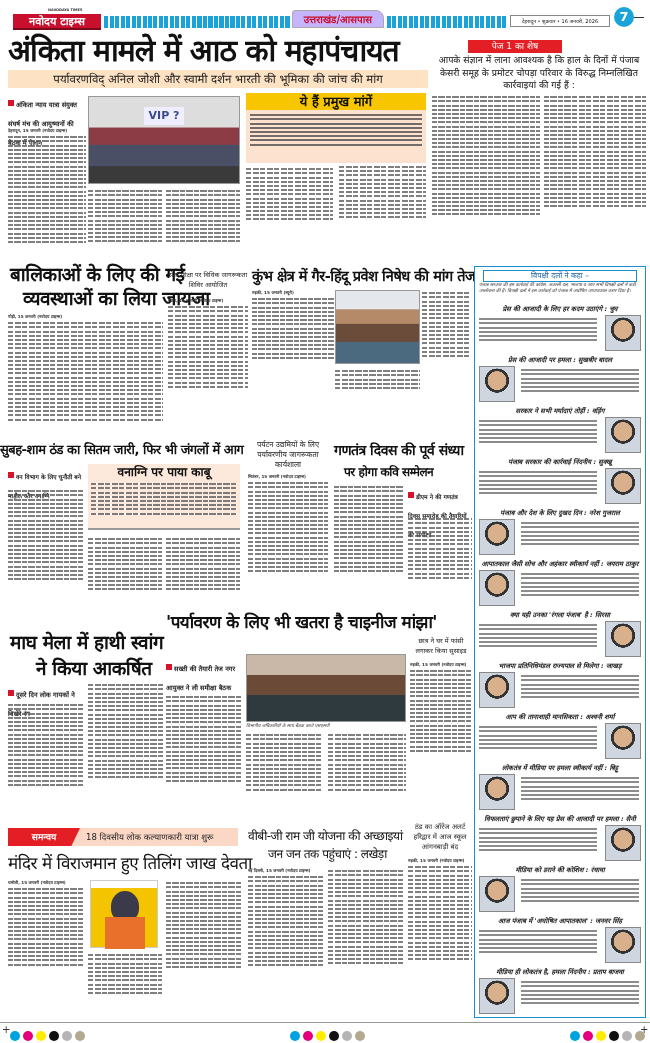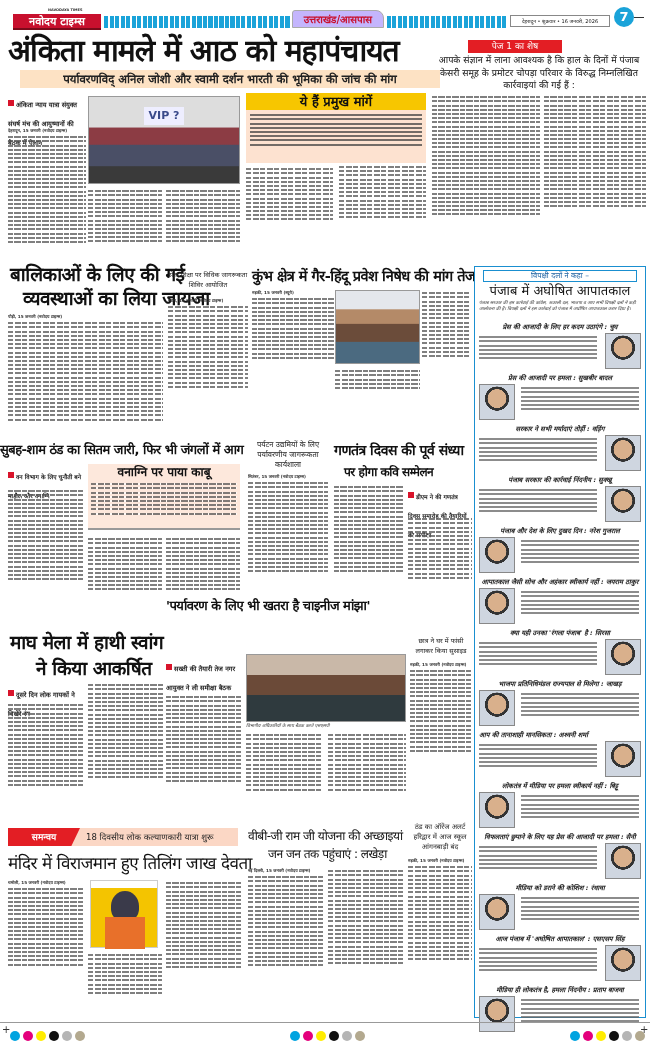--- a/index.html
+++ b/index.html
@@ -23,21 +23,21 @@
   <div class="abs" style="left:13px;top:14px;width:88px;height:16px;background:#c8102e;color:#fff;font-weight:bold;font-size:11px;line-height:16px;text-align:center;border-bottom:2px solid #7a0a1a">नवोदय टाइम्स</div>
   <div class="abs" style="left:104px;top:16px;width:186px;height:12px;background:repeating-linear-gradient(90deg,#1aa3d9 0 4px,#fff 4px 5.5px)"></div>
   <div class="abs" style="left:292px;top:10px;width:92px;height:18px;border:1px solid #aaa;border-radius:3px 8px 0 0;font-size:10px;font-weight:bold;color:#c8102e;line-height:18px;text-align:center;background:#c4b5fd">उत्तराखंड/आसपास</div>
   <div class="abs" style="left:387px;top:16px;width:120px;height:12px;background:repeating-linear-gradient(90deg,#1aa3d9 0 4px,#fff 4px 5.5px)"></div>
   <div class="abs" style="left:510px;top:15px;width:100px;height:12px;border:1px solid #888;font-size:5px;line-height:11px;text-align:center;background:#fff">देहरादून • शुक्रवार • 16 जनवरी, 2026</div>
   <div class="abs" style="left:614px;top:7px;width:20px;height:20px;border-radius:50%;background:#1aa3d9;color:#fff;font-weight:bold;font-size:13px;line-height:20px;text-align:center">7</div>
   <div class="abs" style="left:634px;top:17px;width:10px;height:1px;background:#333"></div>
 </div>
 
 <div class="abs head" style="left:8px;top:32px;font-size:30px;line-height:38px;letter-spacing:-1px">अंकिता मामले में आठ को महापंचायत</div>
-<div class="abs" style="left:20px;top:70px;width:420px;height:18px;background:#fde2c4;font-size:11.5px;font-weight:bold;line-height:18px;text-align:center;color:#222;white-space:nowrap;overflow:hidden">पर्यावरणविद् अनिल जोशी और स्वामी दर्शन भारती की भूमिका की जांच की मांग</div>
+<div class="abs" style="left:8px;top:70px;width:420px;height:18px;background:#fde2c4;font-size:11.5px;font-weight:normal;line-height:18px;text-align:center;color:#222;white-space:nowrap;overflow:hidden">पर्यावरणविद् अनिल जोशी और स्वामी दर्शन भारती की भूमिका की जांच की मांग</div>
 
 <div class="abs" style="left:8px;top:92px;width:78px">
   <span class="redsq"></span><span class="sub" style="font-style:normal;font-size:6.5px">अंकिता न्याय यात्रा संयुक्त संघर्ष मंच की आयुष्मानों की बैठक में ऐलान</span>
 </div>
 <div class="abs" style="left:8px;top:128px;width:78px;height:120px">
   <div class="txt" style="font-weight:bold">देहरादून, 15 जनवरी (नवोदय टाइम्स)</div>
   <i class="txtline"></i>
     <i class="txtline"></i>
     <i class="txtline"></i>
     <i class="txtline"></i>
@@ -489,21 +489,21 @@
     <i class="txtline"></i>
     <i class="txtline"></i>
     <i class="txtline"></i>
     <i class="txtline"></i>
     <i class="txtline"></i>
     <i class="txtline"></i>
     <i class="txtline"></i>
     <i class="txtline"></i>
   </div>
 
-<div class="abs head" style="left:166px;top:596px;font-size:13px;line-height:20px">'पर्यावरण के लिए भी खतरा है चाइनीज मांझा'</div>
+<div class="abs head" style="left:166px;top:612px;font-size:17px;line-height:20px">'पर्यावरण के लिए भी खतरा है चाइनीज मांझा'</div>
 <div class="abs" style="left:166px;top:656px;width:78px"><span class="redsq"></span><span class="sub" style="font-style:normal;font-size:6.5px">सख्ती की तैयारी तेज नगर आयुक्त ने ली समीक्षा बैठक</span></div>
 <div class="abs" style="left:166px;top:694px;width:76px;height:130px">
     <i class="txtline"></i>
     <i class="txtline"></i>
     <i class="txtline"></i>
     <i class="txtline"></i>
     <i class="txtline"></i>
     <i class="txtline"></i>
     <i class="txtline"></i>
     <i class="txtline"></i>
@@ -724,21 +724,20 @@
     <i class="txtline"></i>
     <i class="txtline"></i>
     <i class="txtline"></i>
     <i class="txtline"></i>
     <i class="txtline"></i>
     <i class="txtline"></i>
 </div>
 
 <div class="abs" style="left:474px;top:266px;width:172px;height:752px;border:1.5px solid #1a8fd0;background:#fff">
   <div style="margin:3px 8px 0;height:12px;border:1px solid #1a8fd0;color:#1a5fa0;font-size:7.5px;line-height:10px;text-align:center">विपक्षी दलों ने कहा –</div>
-  <div style="font-size:13px;font-weight:normal;line-height:18px;text-align:center;color:#111">पंजाब में अघोषित आपातकाल</div>
   <div class="qtxt" style="padding:0 4px;height:22px;overflow:hidden">पंजाब सरकार की इस कार्रवाई की कांग्रेस, अकाली दल, भाजपा व आप सभी विपक्षी दलों ने कड़ी आलोचना की है। विपक्षी दलों ने इस कार्रवाई को पंजाब में अघोषित आपातकाल करार दिया है।</div>
   <div id="quotes">
       <div style="padding: 0px 4px; height: 51px; overflow: hidden; position: relative;">
         <div style="font-size: 6.6px; font-style: italic; font-weight: bold; line-height: 10px; white-space: nowrap; color: rgb(34, 34, 34); text-align: center;">प्रेस की आजादी के लिए हर कदम उठाएंगे : चुघ</div>
         <div class="face" style="position: absolute; top: 11px; right: 4px;"></div>
         <div style="position: absolute; top: 12px; width: 118px; left: 4px;">
           <i class="txtline" style="background: rgb(102, 102, 102);"></i>
           <i class="txtline" style="background: rgb(102, 102, 102);"></i>
           <i class="txtline" style="background: rgb(102, 102, 102);"></i>
           <i class="txtline" style="background: rgb(102, 102, 102);"></i>
@@ -824,21 +823,21 @@
         <div style="position: absolute; top: 12px; width: 118px; left: 46px;">
           <i class="txtline" style="background: rgb(102, 102, 102);"></i>
           <i class="txtline" style="background: rgb(102, 102, 102);"></i>
           <i class="txtline" style="background: rgb(102, 102, 102);"></i>
           <i class="txtline" style="background: rgb(102, 102, 102);"></i>
           <i class="txtline" style="background: rgb(102, 102, 102);"></i>
           <i class="txtline" style="background: rgb(102, 102, 102);"></i>
         </div>
       </div>
       <div style="padding: 0px 4px; height: 51px; overflow: hidden; position: relative;">
-        <div style="font-size: 6.6px; font-style: italic; font-weight: bold; line-height: 10px; white-space: nowrap; color: rgb(34, 34, 34); ">आप की तानाशाही मानसिकता : अश्वनी शर्मा</div>
+        <div style="font-size: 6.6px; font-style: italic; font-weight: bold; line-height: 10px; white-space: nowrap; color: rgb(34, 34, 34); text-align: center;">आप की तानाशाही मानसिकता : अश्वनी शर्मा</div>
         <div class="face" style="position: absolute; top: 11px; right: 4px;"></div>
         <div style="position: absolute; top: 12px; width: 118px; left: 4px;">
           <i class="txtline" style="background: rgb(102, 102, 102);"></i>
           <i class="txtline" style="background: rgb(102, 102, 102);"></i>
           <i class="txtline" style="background: rgb(102, 102, 102);"></i>
           <i class="txtline" style="background: rgb(102, 102, 102);"></i>
           <i class="txtline" style="background: rgb(102, 102, 102);"></i>
           <i class="txtline" style="background: rgb(102, 102, 102);"></i>
         </div>
       </div>
@@ -872,21 +871,21 @@
         <div style="position: absolute; top: 12px; width: 118px; left: 46px;">
           <i class="txtline" style="background: rgb(102, 102, 102);"></i>
           <i class="txtline" style="background: rgb(102, 102, 102);"></i>
           <i class="txtline" style="background: rgb(102, 102, 102);"></i>
           <i class="txtline" style="background: rgb(102, 102, 102);"></i>
           <i class="txtline" style="background: rgb(102, 102, 102);"></i>
           <i class="txtline" style="background: rgb(102, 102, 102);"></i>
         </div>
       </div>
       <div style="padding: 0px 4px; height: 51px; overflow: hidden; position: relative;">
-        <div style="font-size: 6.6px; font-style: italic; font-weight: bold; line-height: 10px; white-space: nowrap; color: rgb(34, 34, 34); text-align: center;">आज पंजाब में 'अघोषित आपातकाल' : एसएसप सिंह</div>
+        <div style="font-size: 6.6px; font-style: italic; font-weight: bold; line-height: 10px; white-space: nowrap; color: rgb(34, 34, 34); text-align: center;">आज पंजाब में 'अघोषित आपातकाल' : जनवर सिंह</div>
         <div class="face" style="position: absolute; top: 11px; right: 4px;"></div>
         <div style="position: absolute; top: 12px; width: 118px; left: 4px;">
           <i class="txtline" style="background: rgb(102, 102, 102);"></i>
           <i class="txtline" style="background: rgb(102, 102, 102);"></i>
           <i class="txtline" style="background: rgb(102, 102, 102);"></i>
           <i class="txtline" style="background: rgb(102, 102, 102);"></i>
           <i class="txtline" style="background: rgb(102, 102, 102);"></i>
           <i class="txtline" style="background: rgb(102, 102, 102);"></i>
         </div>
       </div>

